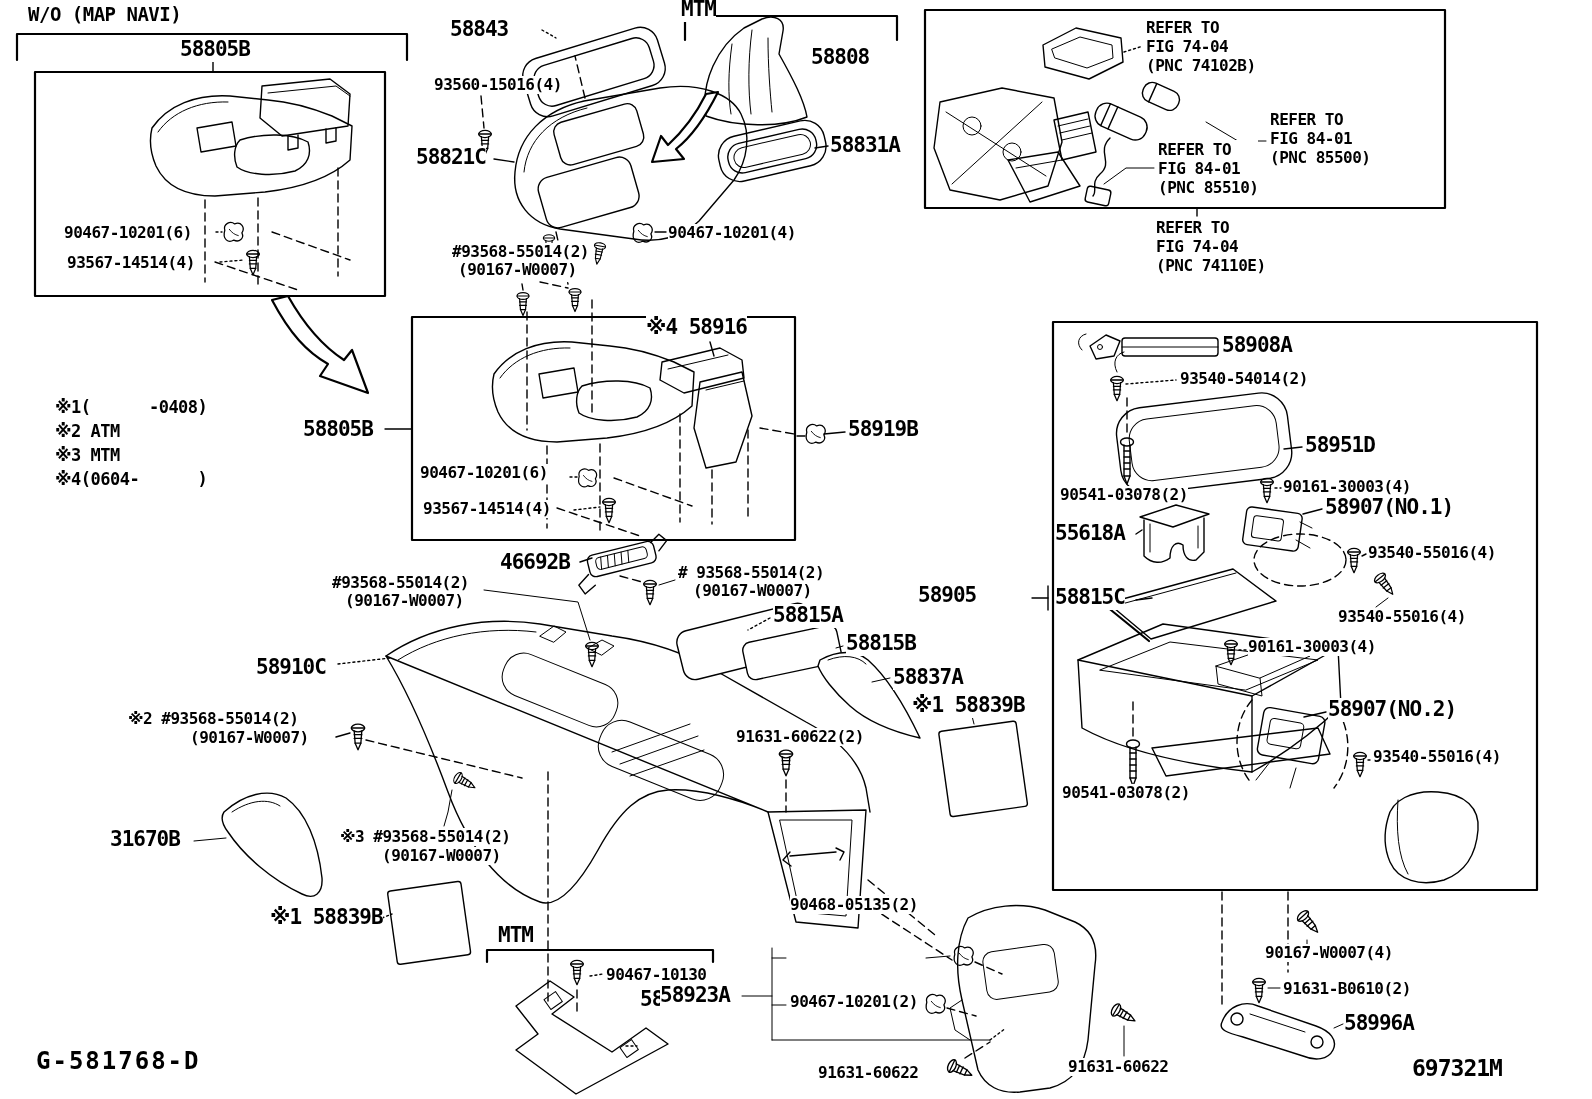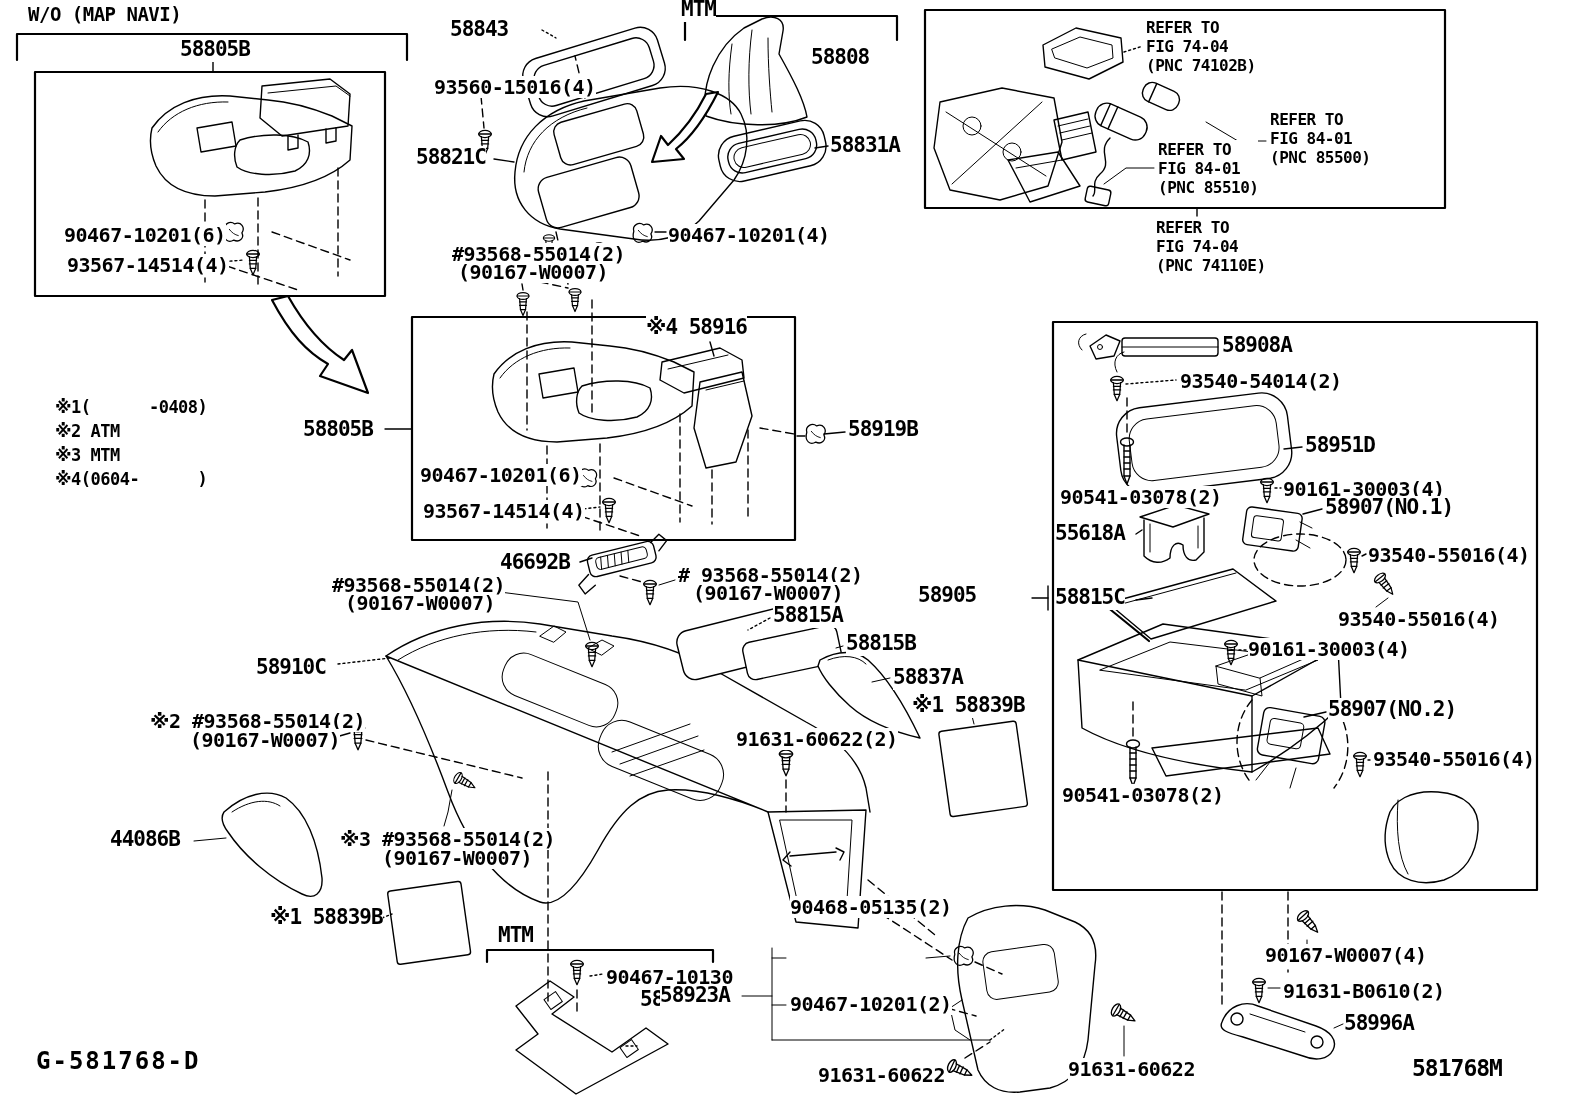--- a/index.html
+++ b/index.html
@@ -8,21 +8,21 @@
   #art{position:absolute;left:0;top:0;width:1592px;height:1099px;}
   #art path,#art line,#art rect,#art circle,#art ellipse,#art polyline{
       fill:none;stroke:#000;stroke-width:1.4;stroke-linecap:round;stroke-linejoin:round;}
   #art .f{fill:#fff;}
   #art .d{stroke-dasharray:8 5;}
   #art .dt{stroke-dasharray:2 3;}
   #art .w2{stroke-width:2.2;}
   #art .th{stroke-width:1;}
   .cl{position:absolute;font-weight:bold;white-space:pre;line-height:1.12;background:#fff;z-index:5;}
   .lb{font-size:21px;letter-spacing:-1px;}
-  .ls{font-size:20px;letter-spacing:-0.5px;}
+  .ls{font-size:16px;letter-spacing:-0.5px;}
   .lh{font-size:19px;letter-spacing:-0.5px;}
   .lg{font-size:17px;letter-spacing:-0.5px;}
   .lr{font-size:16px;letter-spacing:-0.5px;line-height:1.2;}
   .lc{font-size:24px;letter-spacing:2px;}
   .lm{font-size:23px;letter-spacing:-1px;}
 </style>
 </head>
 <body>
 
 <div id="canvas">
@@ -404,23 +404,23 @@
 <div class="cl ls" style="left:332px;top:574px">#93568-55014(2)</div>
 <div class="cl ls" style="left:345px;top:592px">(90167-W0007)</div>
 <div class="cl ls" style="left:678px;top:564px"># 93568-55014(2)</div>
 <div class="cl ls" style="left:693px;top:582px">(90167-W0007)</div>
 <div class="cl lb" style="left:773px;top:604px">58815A</div>
 <div class="cl lb" style="left:846px;top:632px">58815B</div>
 <div class="cl lb" style="left:893px;top:666px">58837A</div>
 <div class="cl lb" style="left:912px;top:694px">※1 58839B</div>
 <div class="cl lb" style="left:918px;top:584px">58905</div>
 <div class="cl lb" style="left:256px;top:656px">58910C</div>
-<div class="cl ls" style="left:150px;top:710px">※2 #93568-55014(2)</div>
+<div class="cl ls" style="left:128px;top:710px">※2 #93568-55014(2)</div>
 <div class="cl ls" style="left:190px;top:729px">(90167-W0007)</div>
-<div class="cl lb" style="left:110px;top:828px">44086B</div>
+<div class="cl lb" style="left:110px;top:828px">31670B</div>
 <div class="cl ls" style="left:340px;top:828px">※3 #93568-55014(2)</div>
 <div class="cl ls" style="left:382px;top:847px">(90167-W0007)</div>
 <div class="cl lb" style="left:270px;top:906px">※1 58839B</div>
 <div class="cl ls" style="left:736px;top:728px">91631-60622(2)</div>
 
 <div class="cl lb" style="left:498px;top:924px">MTM</div>
 <div class="cl ls" style="left:606px;top:966px">90467-10130</div>
 <div class="cl lb" style="left:640px;top:988px">58995A</div>
 <div class="cl lb" style="left:660px;top:984px">58923A</div>
 <div class="cl ls" style="left:790px;top:896px">90468-05135(2)</div>
@@ -441,15 +441,15 @@
 <div class="cl ls" style="left:1248px;top:638px">90161-30003(4)</div>
 <div class="cl lb" style="left:1328px;top:698px">58907(NO.2)</div>
 <div class="cl ls" style="left:1373px;top:748px">93540-55016(4)</div>
 <div class="cl ls" style="left:1062px;top:784px">90541-03078(2)</div>
 
 <div class="cl ls" style="left:1265px;top:944px">90167-W0007(4)</div>
 <div class="cl ls" style="left:1283px;top:980px">91631-B0610(2)</div>
 <div class="cl lb" style="left:1344px;top:1012px">58996A</div>
 
 <div class="cl lc" style="left:36px;top:1048px">G-581768-D</div>
-<div class="cl lm" style="left:1412px;top:1056px">581768M</div>
+<div class="cl lm" style="left:1412px;top:1056px">697321M</div>
 
 </div>
 
 </body></html>

